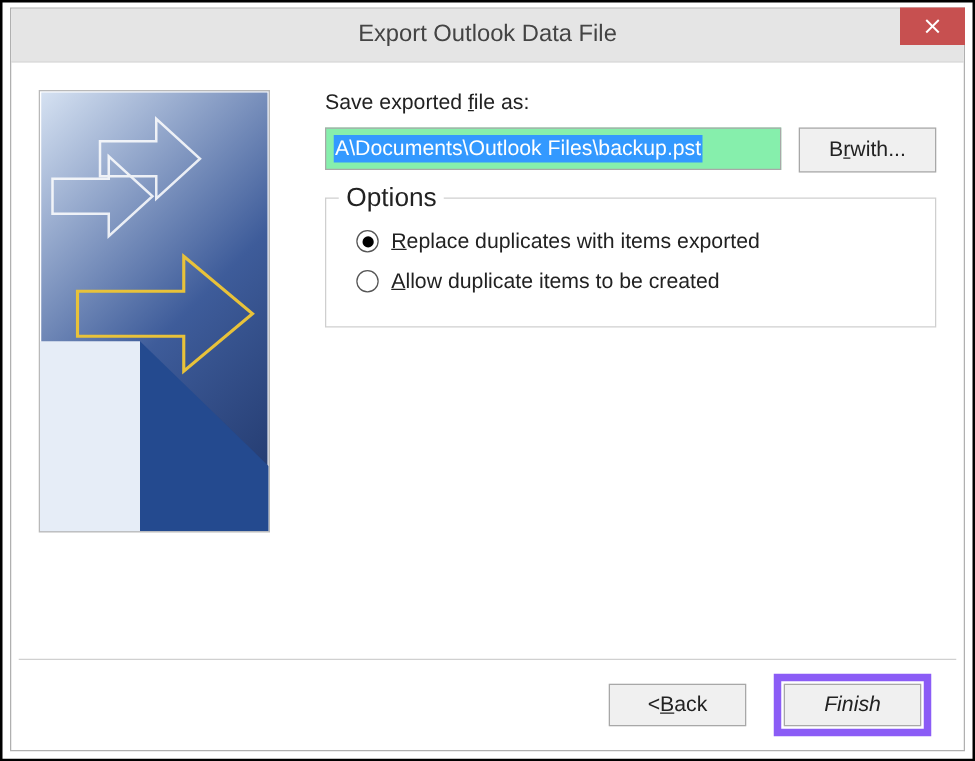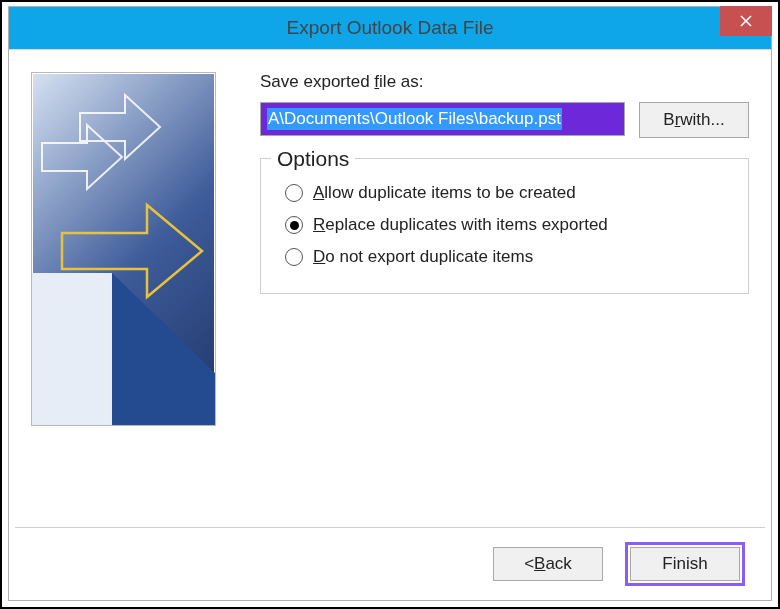--- a/index.html
+++ b/index.html
@@ -23,21 +23,21 @@
     right: 6px;
     bottom: 6px;
     background: #fff;
     border: 1px solid #b0b0b0;
     display: flex;
     flex-direction: column;
   }
   
   .titlebar {
     height: 42px;
-    background: #0ea5e9;
+    background: #e5e5e5;
     position: relative;
     display: flex;
     align-items: center;
     justify-content: flex-start;
     border-bottom: 1px solid #d9d9d9;
   }
   .titlebar-title {
     font-size: 19px;
     color: #444;
     text-align: center;
@@ -97,21 +97,21 @@
   .path-input {
     flex: 1 1 auto;
     height: 34px;
     border: 1px solid #a8a8a8;
     box-sizing: border-box;
     padding: 0 6px;
     display: flex;
     align-items: center;
     font-size: 17px;
     color: #000;
-    background: #6d28d9;
+    background: #86efac;
     overflow: hidden;
     white-space: nowrap;
   }
   .path-input .sel {
     background: #3399ff;
     color: #fff;
     padding: 1px 1px;
   }
   .browse-btn {
     width: 108px;
@@ -194,23 +194,24 @@
     font-size: 17px;
     color: #222;
     display: flex;
     align-items: center;
     justify-content: center;
     cursor: pointer;
     box-sizing: border-box;
   }
   .btn .mnemonic { text-decoration: underline; }
   .btn-finish-wrap {
-    border: 3px solid #8b5cf6;
+    border: 6px solid #8b5cf6;
     padding: 2px;
     display: inline-flex;
+    font-style: italic;
   }
 </style>
 </head>
 <body>
 
 <div class="frame">
   <div class="dialog">
 
     <div class="titlebar">
       <div class="titlebar-title">Export Outlook Data File</div>
@@ -256,35 +257,31 @@
               <span>B</span>
                 <span class="mnemonic">r</span>
                 <span>with...</span>
             </div>
           </div>
 
           <div class="groupbox">
             <div class="groupbox-title">Options</div>
 
             <div class="radio-row">
-              <span class="radio-outer"></span>
-              <span class="radio-label"><span class="mnemonic">A</span><span>llow duplicate items to be created</span></span>
-            </div>
-
-            <div class="radio-row">
               <span class="radio-outer">
                   <span class="radio-dot"></span>
                 </span>
               <span class="radio-label"><span class="mnemonic">R</span><span>eplace duplicates with items exported</span></span>
             </div>
 
             <div class="radio-row">
               <span class="radio-outer"></span>
-              <span class="radio-label"><span class="mnemonic">D</span><span>o not export duplicate items</span></span>
+              <span class="radio-label"><span class="mnemonic">A</span><span>llow duplicate items to be created</span></span>
             </div>
+
 
           </div>
 
         </div>
       </div>
     </div>
 
     <div class="separator"></div>
 
     <div class="footer">

